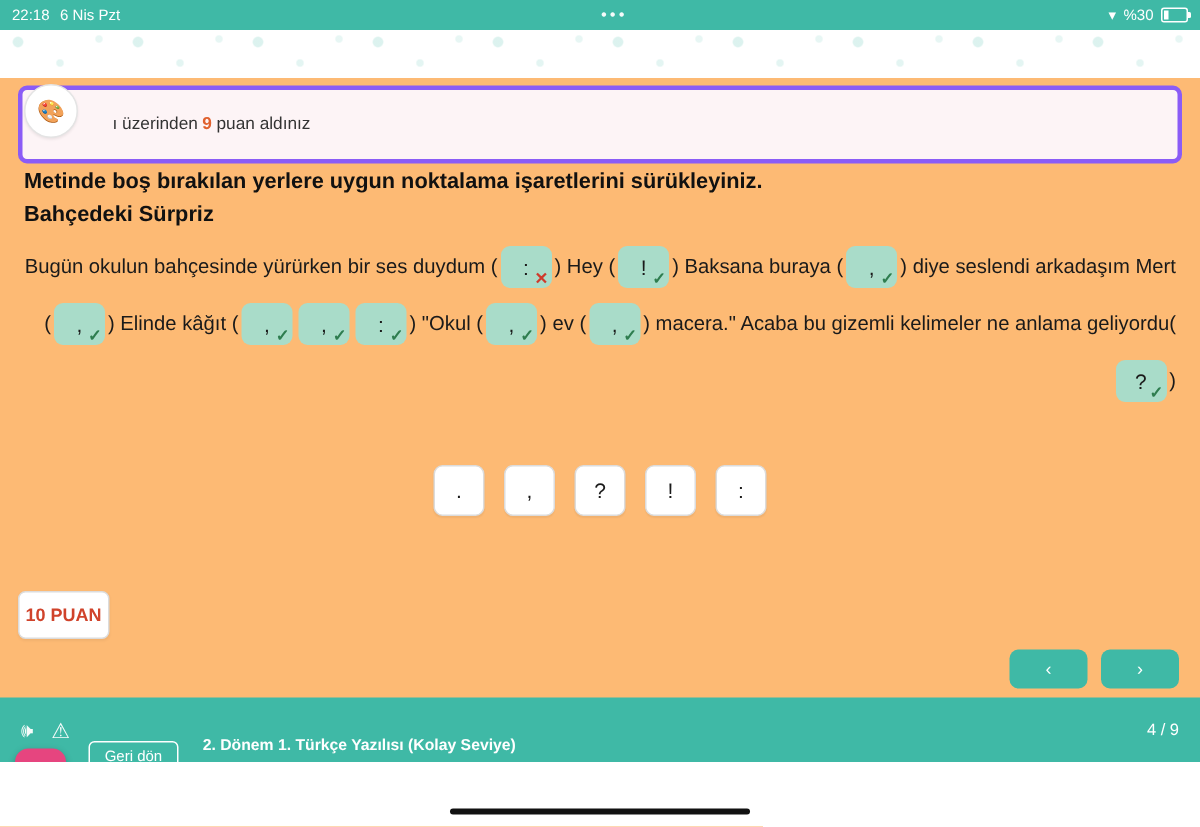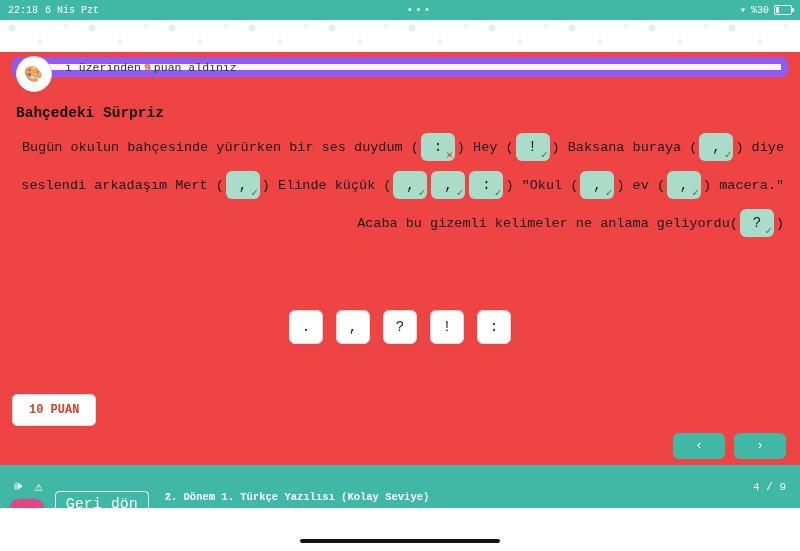--- a/index.html
+++ b/index.html
@@ -10,23 +10,22 @@
     width: 800px;
     height: 551px;
     overflow: hidden;
     font-family: "Liberation Sans", sans-serif;
     background: #ffffff;
   }
   .screen {
     position: relative;
     width: 800px;
     height: 551px;
-    background: #ef4444;
+    background: #fdba74;
     overflow: hidden;
-    font-family: Liberation Mono, monospace;
   }
 
   
   .statusbar {
     position: absolute;
     top: 0; left: 0;
     width: 800px;
     height: 20px;
     background: #3fb9a6;
     color: #ffffff;
@@ -93,28 +92,28 @@
       radial-gradient(circle at 40px 22px, rgba(63,185,166,.14) 0 2px, transparent 3px),
       radial-gradient(circle at 66px 6px, rgba(63,185,166,.12) 0 2px, transparent 3px),
       #ffffff;
     background-size: 80px 32px, 80px 32px, 80px 32px, auto;
   }
 
   
   .banner {
     position: absolute;
     top: 57px; left: 12px;
-    width: 776px; height: 20px;
+    width: 776px; height: 52px;
     box-sizing: border-box;
-    border: 7px solid #8b5cf6;
+    border: 3px solid #8b5cf6;
     background: #fdf4f6;
     border-radius: 6px;
     display: flex;
     align-items: center;
-    padding-left: 46px;
+    padding-left: 60px;
     font-size: 11.5px;
     color: #333333;
   }
   .banner .score {
     color: #e0612f;
     font-weight: bold;
     margin: 0 3px;
   }
   .banner-avatar {
     position: absolute;
@@ -210,21 +209,21 @@
   
   .points-badge {
     position: absolute;
     top: 394px; left: 12px;
     border: 1px solid #dcdcdc;
     border-radius: 5px;
     background: #ffffff;
     color: #d0432b;
     font-size: 12px;
     font-weight: bold;
-    padding: 8px 16px;
+    padding: 8px 4px;
     box-shadow: 0 1px 2px rgba(0,0,0,.05);
   }
 
   
   .nav-arrows {
     position: absolute;
     top: 433px; right: 14px;
     display: flex;
     gap: 9px;
   }
@@ -252,21 +251,21 @@
     box-sizing: border-box;
     gap: 12px;
     font-size: 11px;
   }
   .bottombar .speaker { font-size: 13px; opacity: .95; }
   .bottombar .warn { font-size: 14px; opacity: .95; }
   .back-btn {
     border: 1px solid #ffffff;
     border-radius: 4px;
     padding: 4px 10px;
-    font-size: 15px;
+    font-size: 10px;
     color: #ffffff;
     background: transparent;
     margin-top: 36px;
   }
   .exam-title {
     font-size: 10.5px;
     font-weight: bold;
     color: #ffffff;
     margin-left: 4px;
     margin-top: 20px;
@@ -340,34 +339,35 @@
   <div class="pattern-band"></div>
 
   <div class="banner">
     <span>ı üzerinden</span>
     <span class="score">9</span>
     <span>puan aldınız</span>
   </div>
   <div class="banner-avatar">🎨</div>
 
   <div class="content">
+    <div class="instruction">Metinde boş bırakılan yerlere uygun noktalama işaretlerini sürükleyiniz.</div>
     <div class="subtitle">Bahçedeki Sürpriz</div>
     <div class="passage" id="passage"><span class="paren">Bugün okulun bahçesinde yürürken bir ses duydum (</span><span class="slot wrong">
           <span>:</span>
           <span class="mark bad">✕</span>
         </span><span class="paren">) Hey (</span><span class="slot">
           <span>!</span>
           <span class="mark ok">✓</span>
         </span><span class="paren">) Baksana buraya (</span><span class="slot">
           <span>,</span>
           <span class="mark ok">✓</span>
         </span><span class="paren">) diye seslendi arkadaşım Mert (</span><span class="slot">
           <span>,</span>
           <span class="mark ok">✓</span>
-        </span><span class="paren">) Elinde küçük (</span><span class="slot">
+        </span><span class="paren">) Elinde kâğıt (</span><span class="slot">
           <span>,</span>
           <span class="mark ok">✓</span>
         </span><span class="slot">
           <span>,</span>
           <span class="mark ok">✓</span>
         </span><span class="slot">
           <span>:</span>
           <span class="mark ok">✓</span>
         </span><span class="paren">) "Okul (</span><span class="slot">
           <span>,</span>

